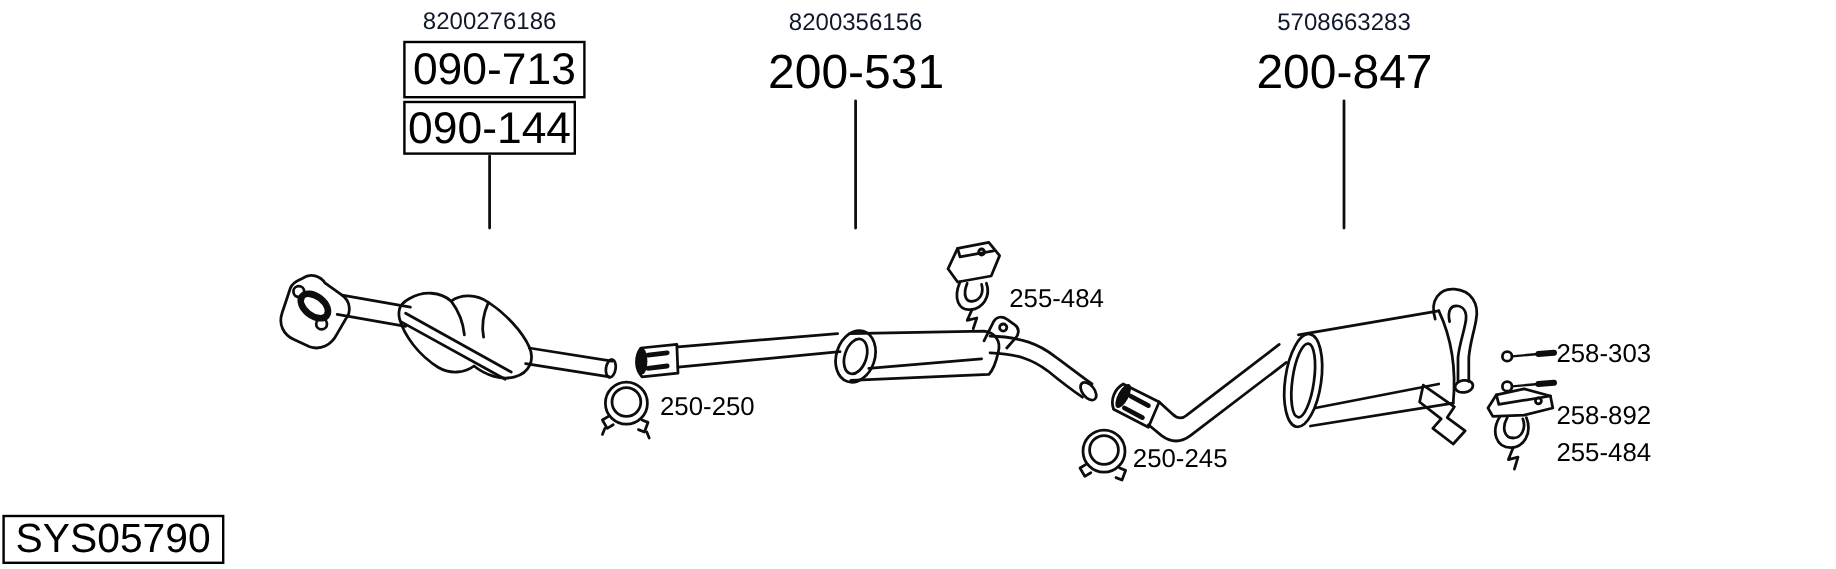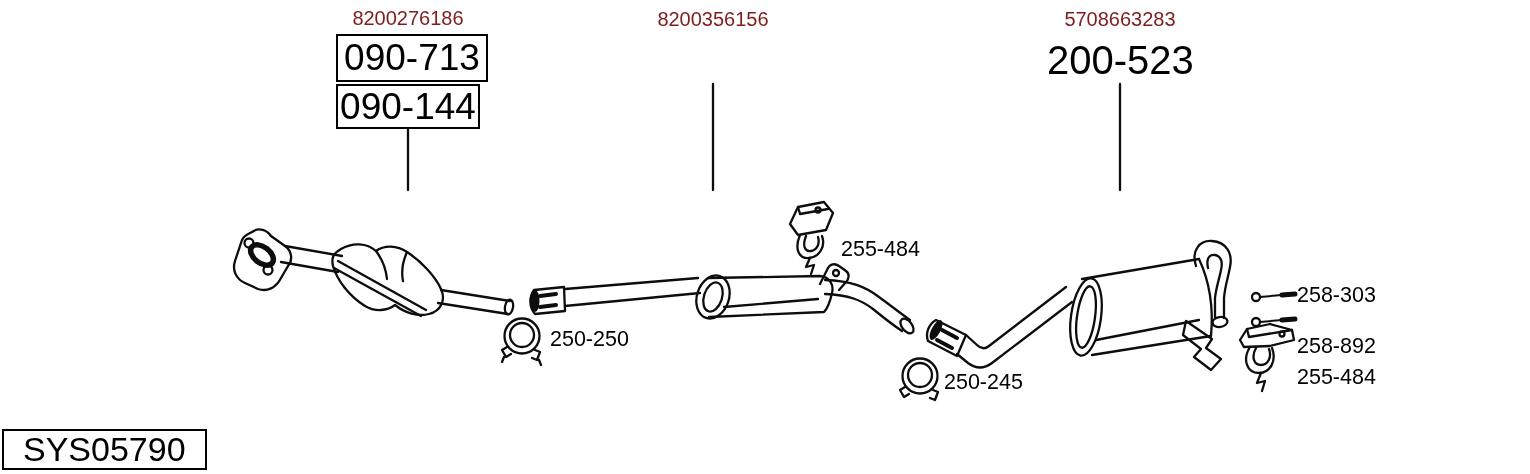--- a/index.html
+++ b/index.html
@@ -1,30 +1,30 @@
 <!DOCTYPE html>
 <html><head>
 <meta charset="utf-8">
 <style>
   * { margin:0; padding:0; box-sizing:border-box; }
   html,body { background:#ffffff; }
   body { font-family:"Liberation Sans", sans-serif; color:#000; }
   .canvas { position:relative; width:1530px; height:474px; background:#ffffff; overflow:hidden; }
   .abs { position:absolute; white-space:nowrap; }
   svg.art { position:absolute; left:0; top:0; }
-  .ref { font-size:20px; color:#7f1d1d; }
+  .ref { font-size:20px; color:#0f172a; }
   .code-box {
     border:2px solid #000; display:flex; align-items:center; justify-content:center;
     font-size:37px; color:#000; background:#fff;
   }
   .code-big { font-size:40px; color:#000; }
   .ann { font-size:21.5px; color:#000; }
   .sys-box {
     border:2px solid #000; display:flex; align-items:center;
-    font-size:34px; padding:0 19px; background:#fff; color:#000;
+    font-size:34px; padding:0 9px; background:#fff; color:#000;
   }
   .center { text-align:center; }
 </style>
 </head>
 <body>
 
 <div class="canvas">
 
   <svg class="art" width="1530" height="474" viewBox="0 0 1530 474">
     <g fill="none" stroke="#0d0d0d" stroke-width="2.3" stroke-linecap="round" stroke-linejoin="round">
@@ -165,23 +165,24 @@
         <path d="M1261,373 L1257,383 L1265,381 L1262,391"></path>
       </g>
     </g>
   </svg>
 
   <div class="abs ref center" style="left:336px; top:7px; width:144px;">8200276186</div>
   <div class="abs code-box" style="left:336px; top:34px; width:152px; height:48px;">090-713</div>
   <div class="abs code-box" style="left:336px; top:84px; width:144px; height:45px;">090-144</div>
 
   <div class="abs ref center" style="left:656px; top:8px; width:114px;">8200356156</div>
+  <div class="abs code-big center" style="left:640px; top:38px; width:146px;">200-531</div>
 
   <div class="abs ref center" style="left:1063px; top:8px; width:114px;">5708663283</div>
-  <div class="abs code-big center" style="left:1047px; top:38px; width:146px;">200-523</div>
+  <div class="abs code-big center" style="left:1047px; top:38px; width:146px;">200-847</div>
 
   <div class="abs ann" style="left:841px; top:237px;">255-484</div>
   <div class="abs ann" style="left:550px; top:327px;">250-250</div>
   <div class="abs ann" style="left:944px; top:370px;">250-245</div>
   <div class="abs ann" style="left:1297px; top:283px;">258-303</div>
   <div class="abs ann" style="left:1297px; top:307px;margin-top:27px;">258-892</div>
   <div class="abs ann" style="left:1297px; top:365px;">255-484</div>
 
   <div class="abs sys-box" style="left:2px; top:429px; height:41px;">SYS05790</div>
 

